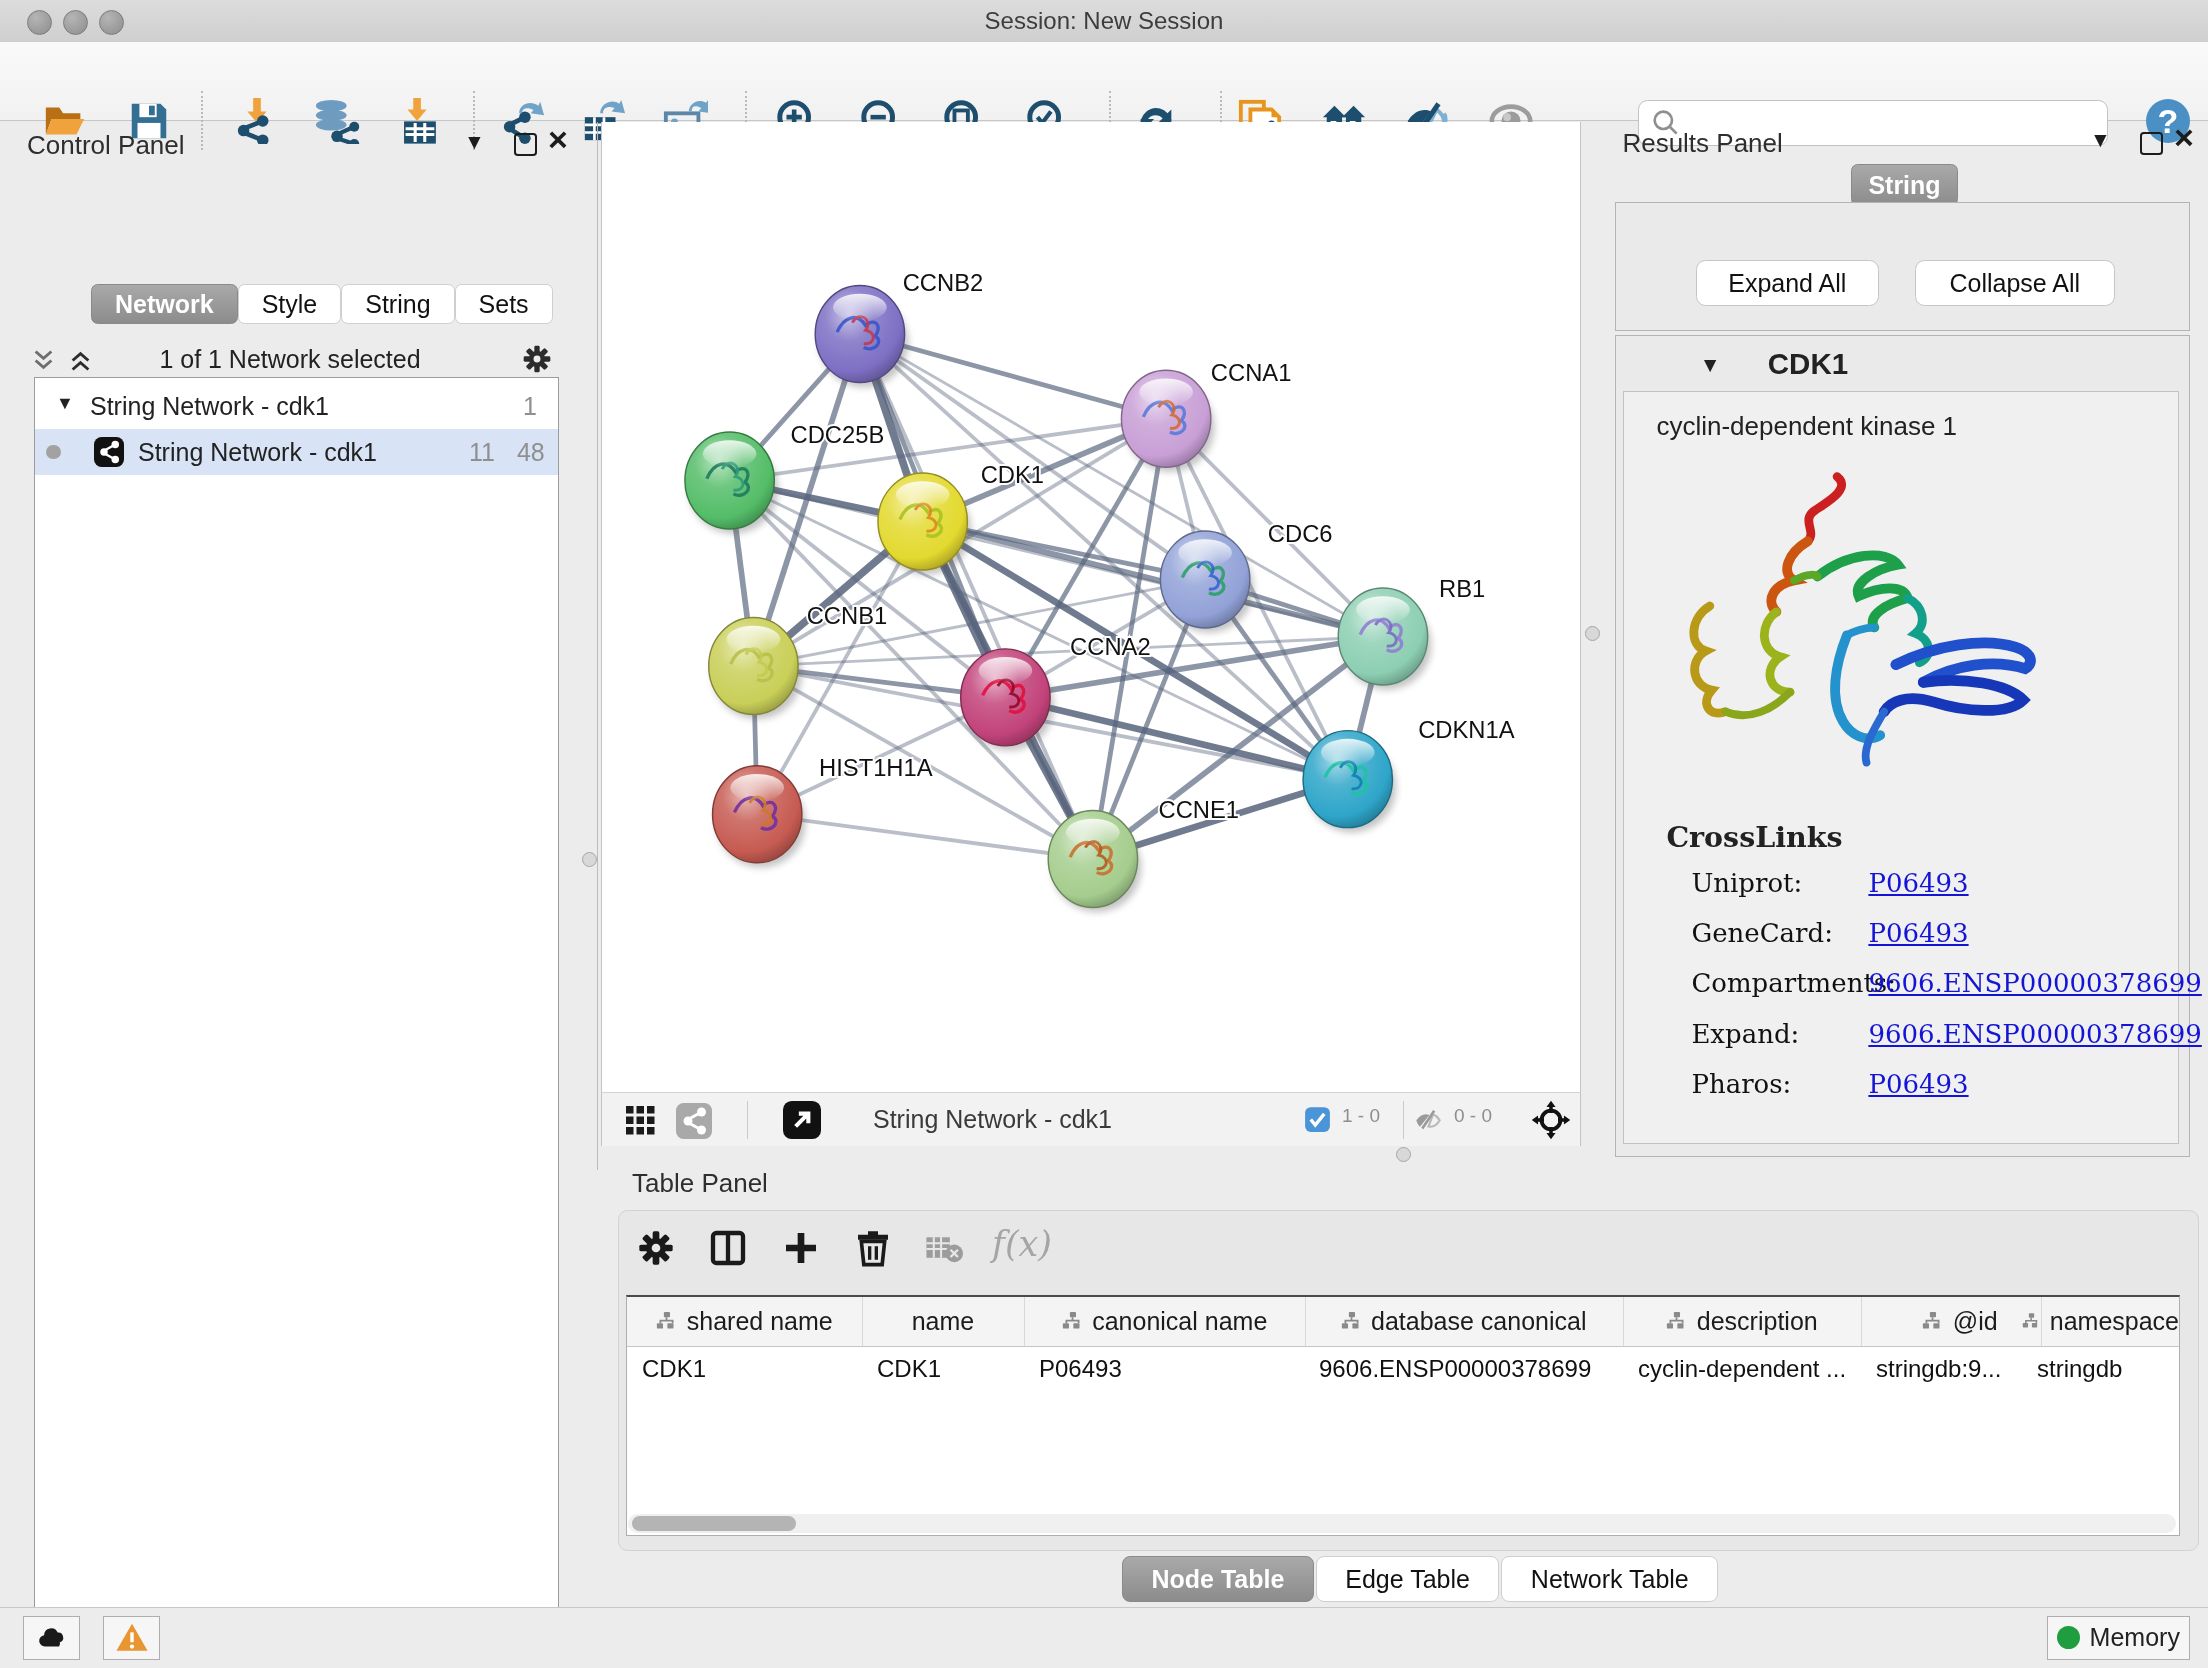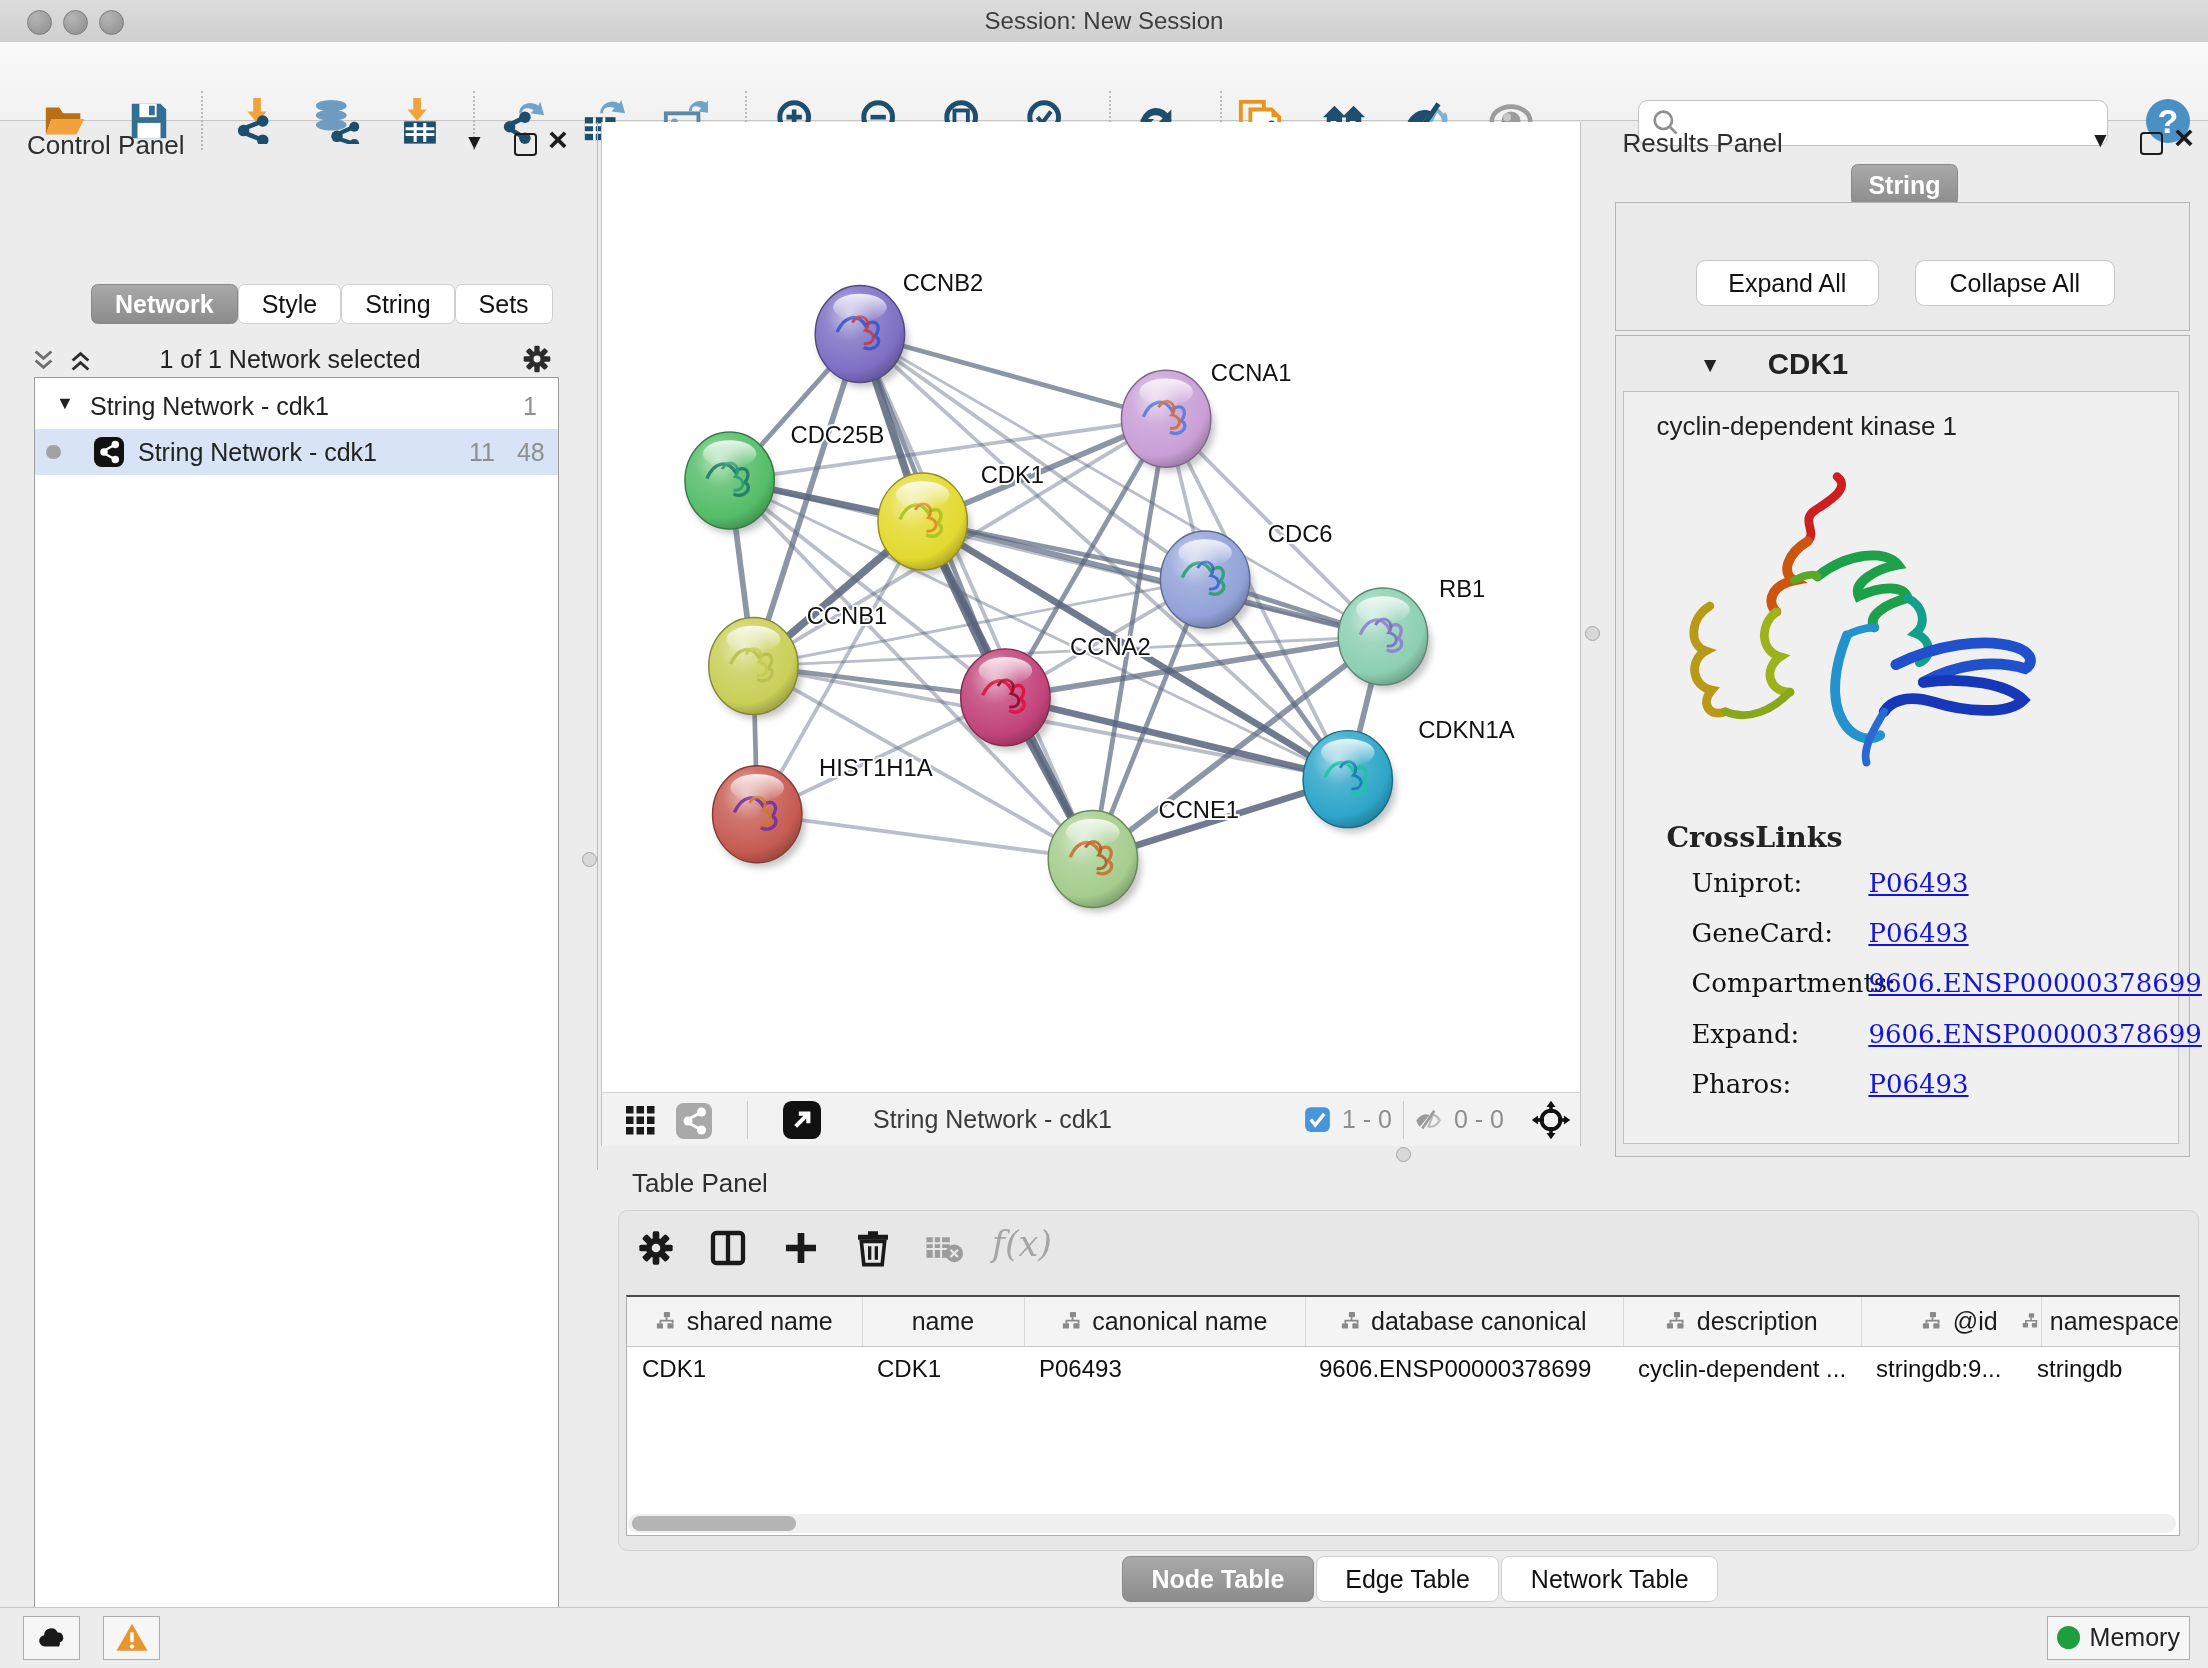--- a/index.html
+++ b/index.html
@@ -34,21 +34,21 @@
   #cp-listbox{position:absolute;left:34px;top:255px;width:523px;height:1316px;
     background:#fff;border:1.9px solid #9c9c9c;}
   .tree-row{position:absolute;left:0;width:100%;height:44px;font-size:25px;}
   .count{color:#8f8f8f;}
   
   #network-view{left:601px;top:122px;width:978px;height:1024px;background:#fff;
     border-left:1px solid #c4c4c4;border-right:1px solid #c4c4c4;}
   #net-toolbar{position:absolute;left:0;bottom:0;width:100%;height:53px;background:#f2f2f2;
     border-top:1px solid #d4d4d4;}
   #net-toolbar .nlabel{font-size:25px;color:#3a3a3a;}
-  .ncount{font-size:25px;color:#8e8e8e;}
+  .ncount{font-size:19px;color:#8e8e8e;}
   .vline{position:absolute;top:7.6px;height:38px;border-left:1px solid #c9c9c9;}
   
   .rbox{position:absolute;background:#eaeaea;border:1.9px solid #b4b4b4;}
   .rbtn{position:absolute;background:#fff;border:1px solid #c6c6c6;border-radius:9.5px;
     font-size:25px;text-align:center;cursor:pointer;color:#111;}
   #crosslinks{font-family:"DejaVu Serif","Liberation Serif",serif;}
   .xl-row{position:absolute;font-size:26px;color:#111;}
   .xl-row a{color:#1414d6;}
   
   #table-box{left:618px;top:1210px;width:1579px;height:339px;background:#e7e7e7;

